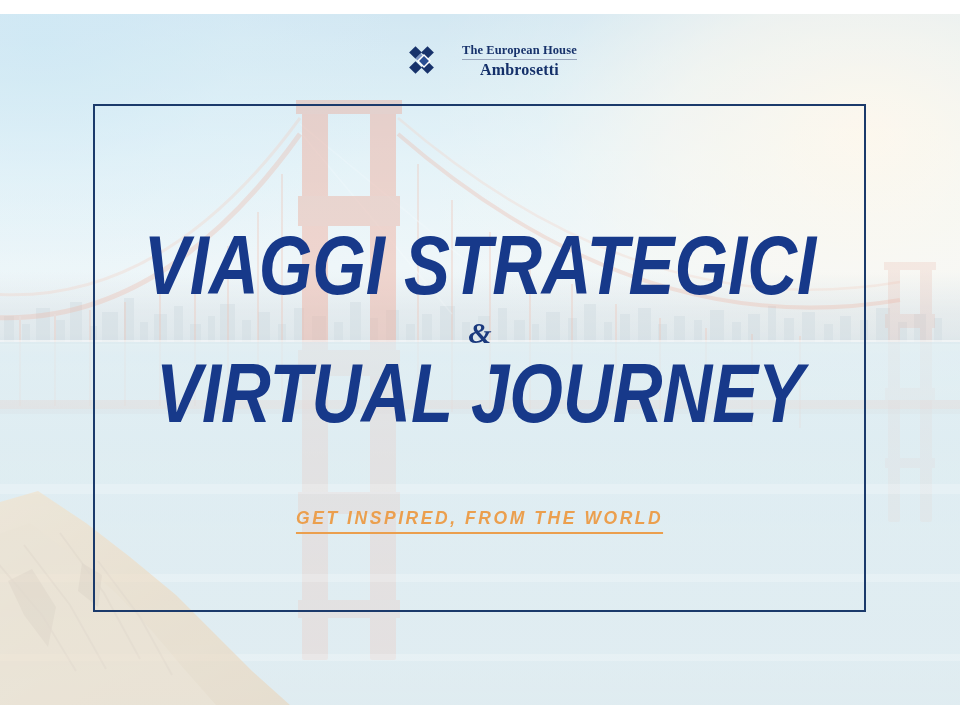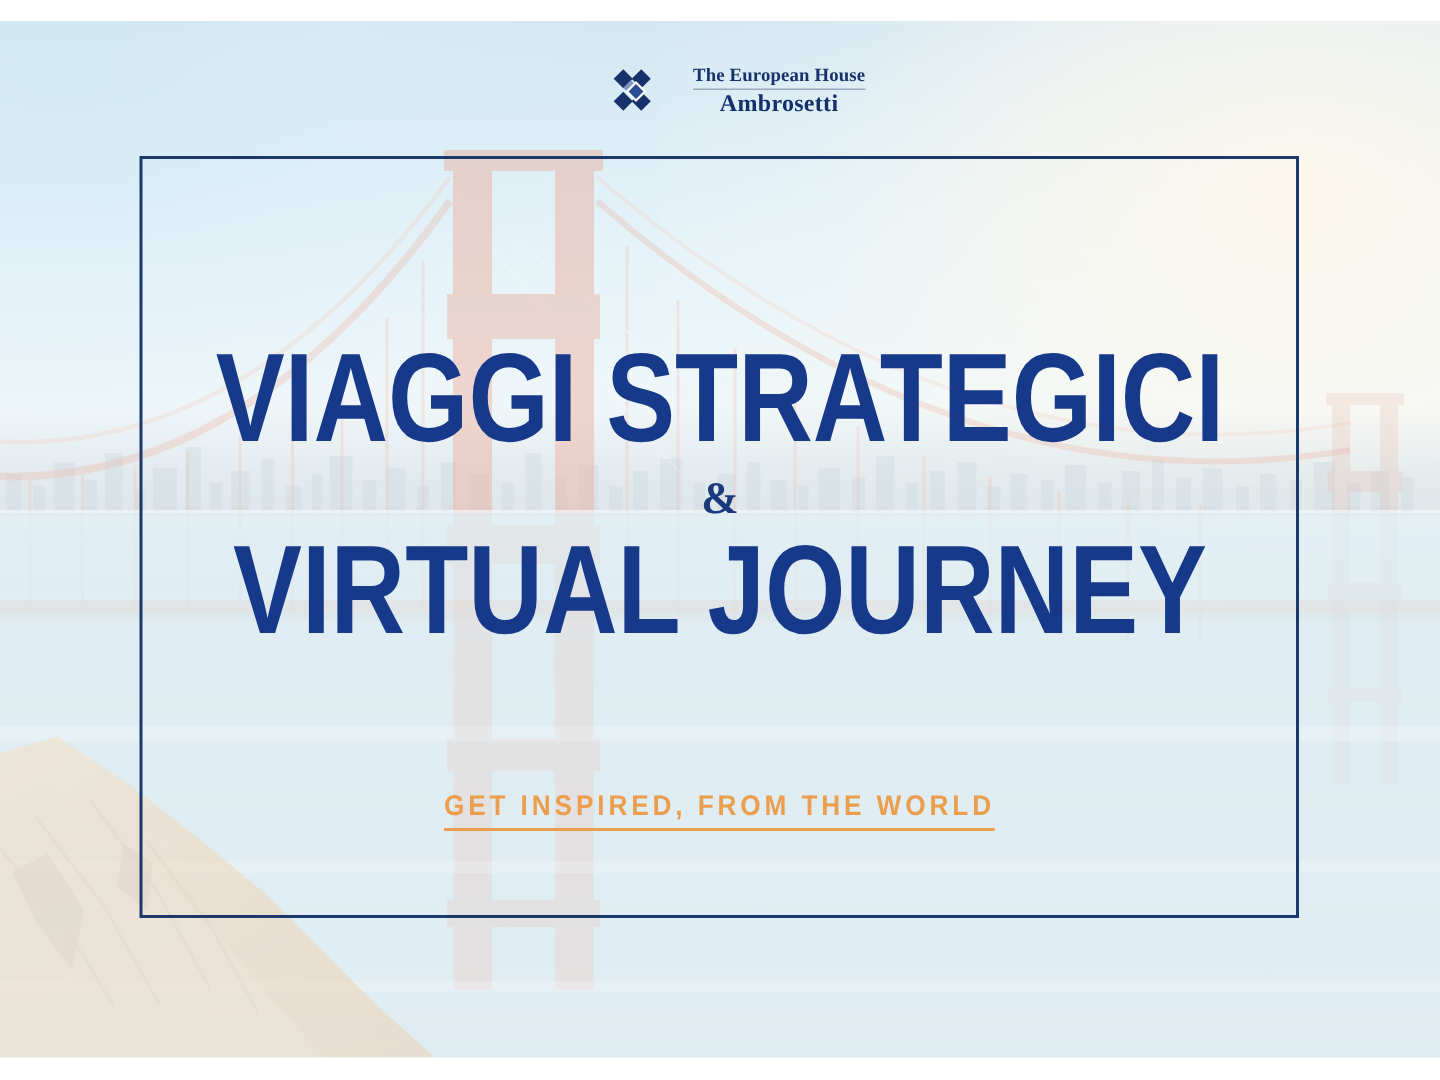--- a/index.html
+++ b/index.html
@@ -253,20 +253,21 @@
   }
 
   
   .titles {
     position: absolute;
     left: 0;
     top: 0;
     width: 960px;
     height: 720px;
     pointer-events: none;
+    font-style: italic;
   }
   .title-line {
     position: absolute;
     width: 960px;
     text-align: center;
     color: #17398a;
     font-family: "Liberation Sans Narrow", "Liberation Sans", sans-serif;
     font-weight: 700;
     font-size: 84px;
     line-height: 86px;
@@ -288,21 +289,20 @@
     font-weight: 700;
     font-size: 30px;
     line-height: 30px;
   }
 
   .subtitle-wrap {
     position: absolute;
     top: 506px;
     width: 960px;
     text-align: center;
-    margin-top: 20px;
   }
   .subtitle {
     display: inline-block;
     color: #eb9f4e;
     font-family: "Liberation Sans Narrow", "Liberation Sans", sans-serif;
     font-weight: 700;
     font-size: 19px;
     line-height: 24px;
     letter-spacing: 2.8px;
     border-bottom: 2px solid #eb9f4e;

